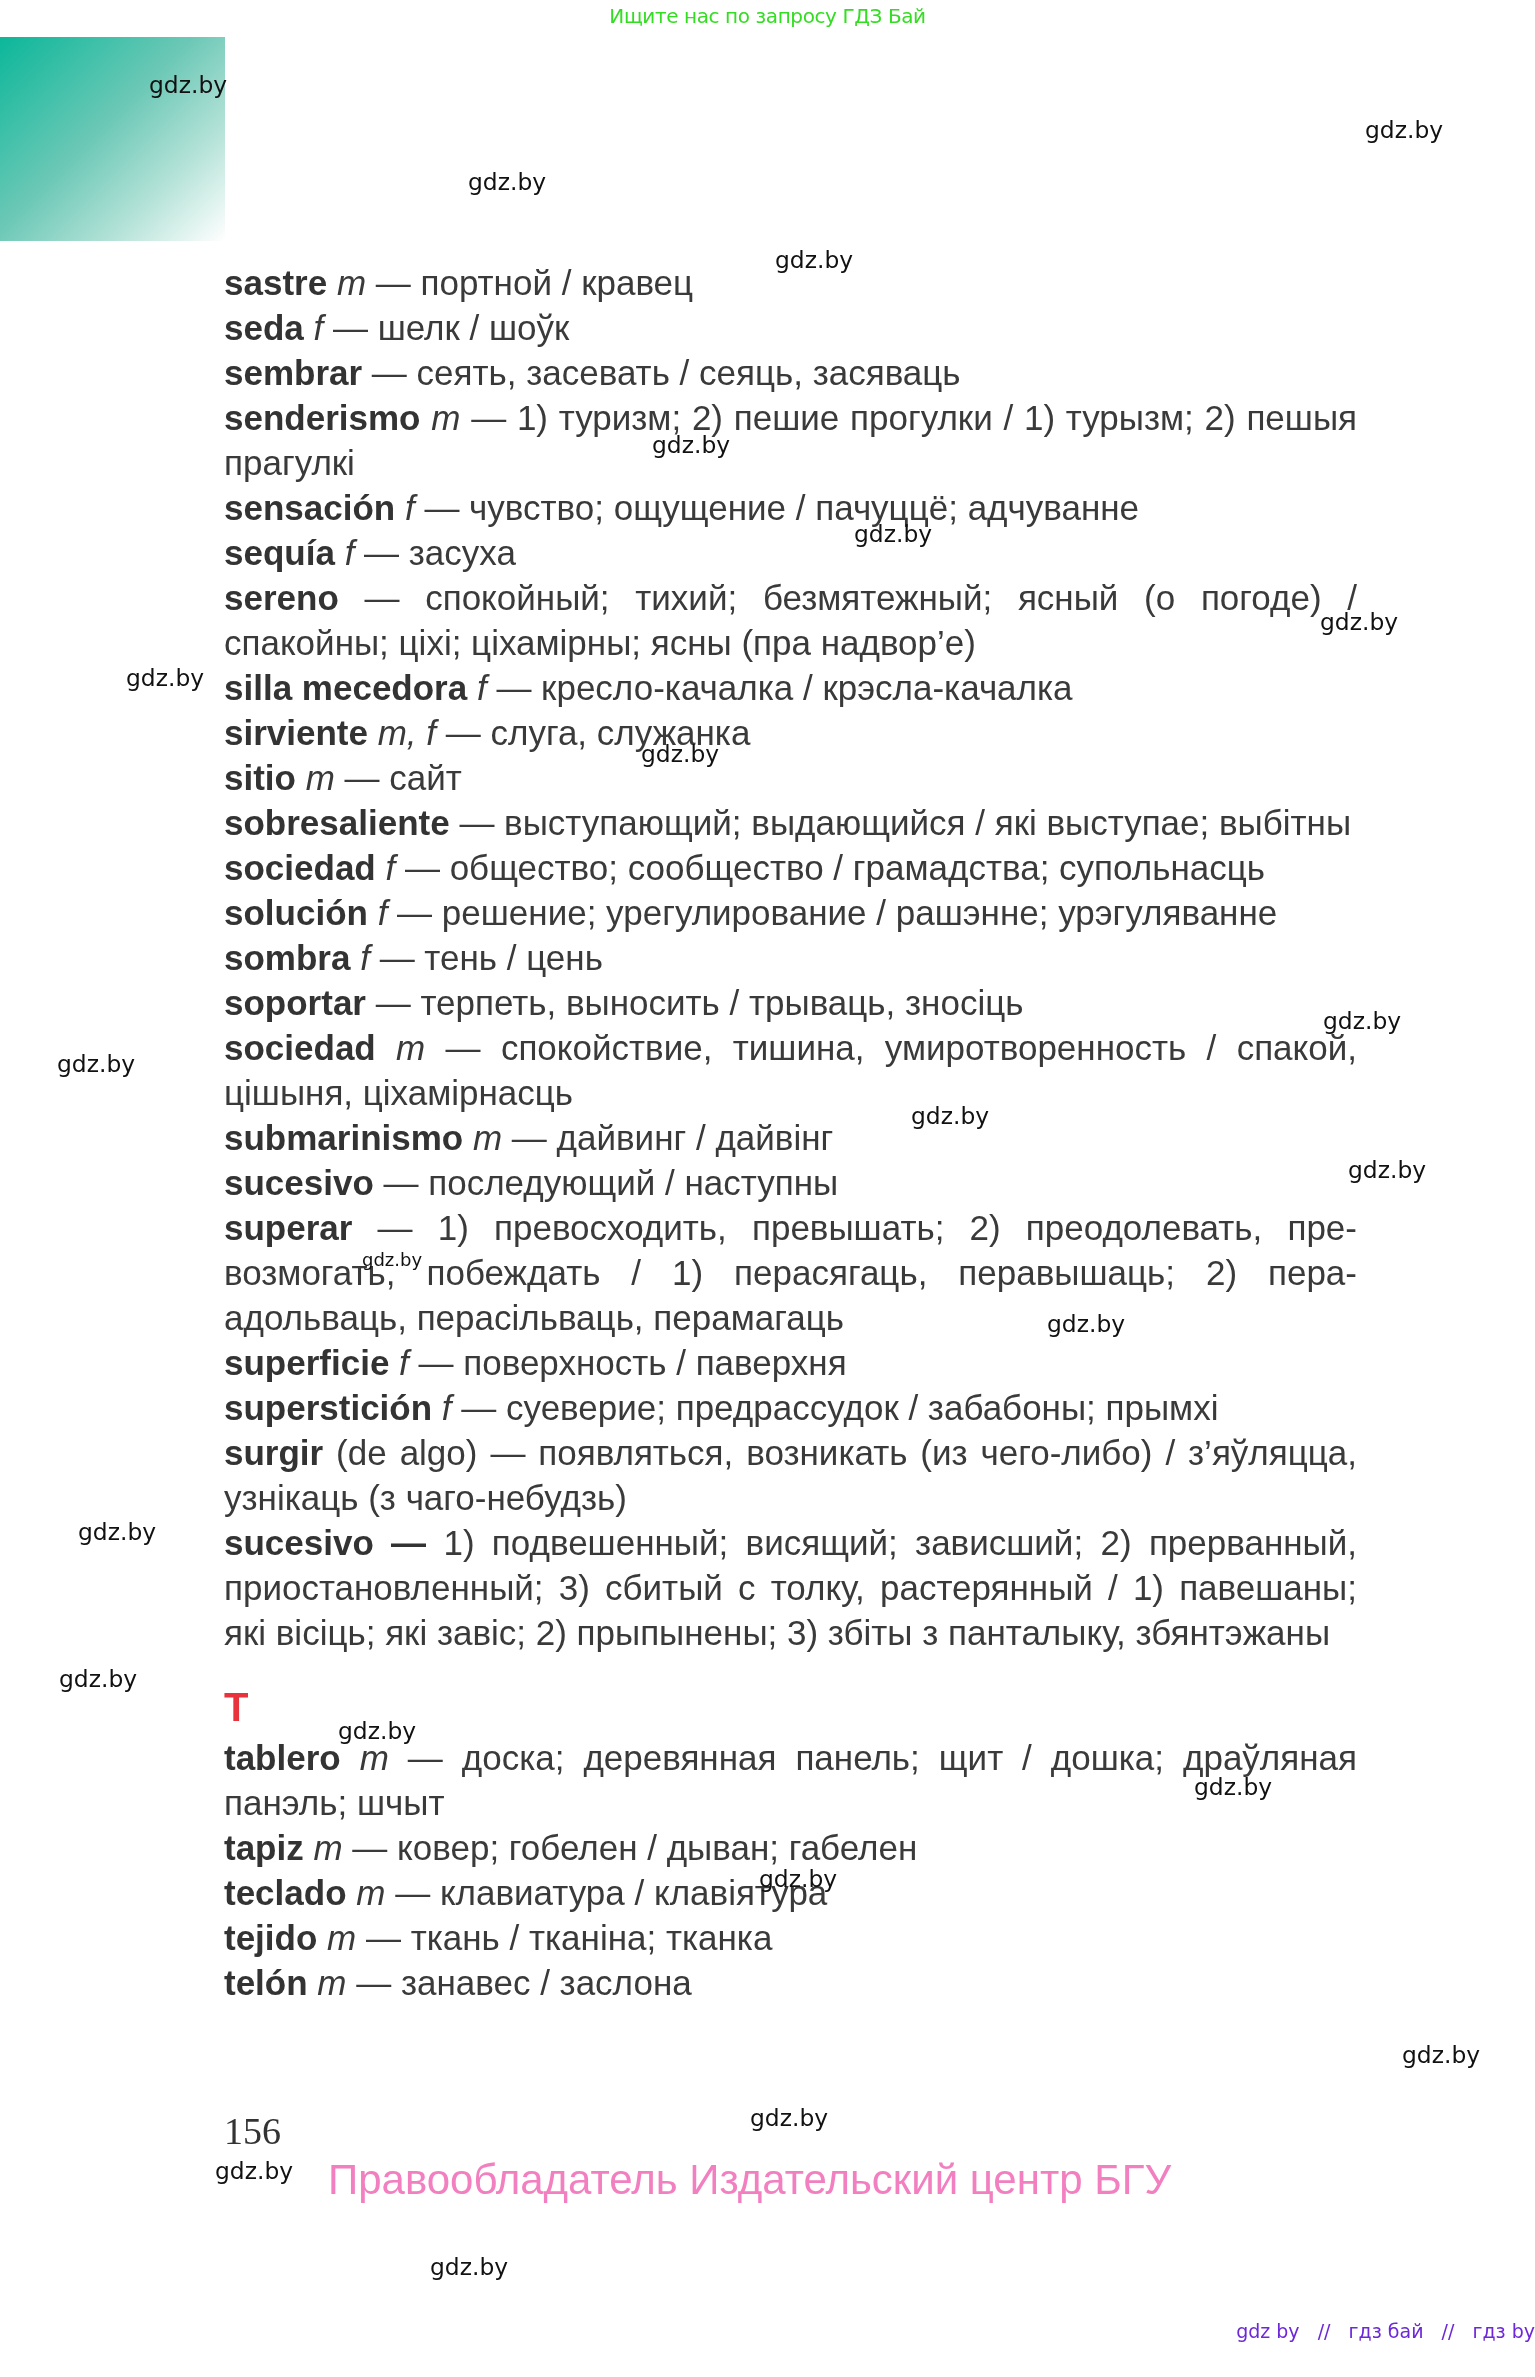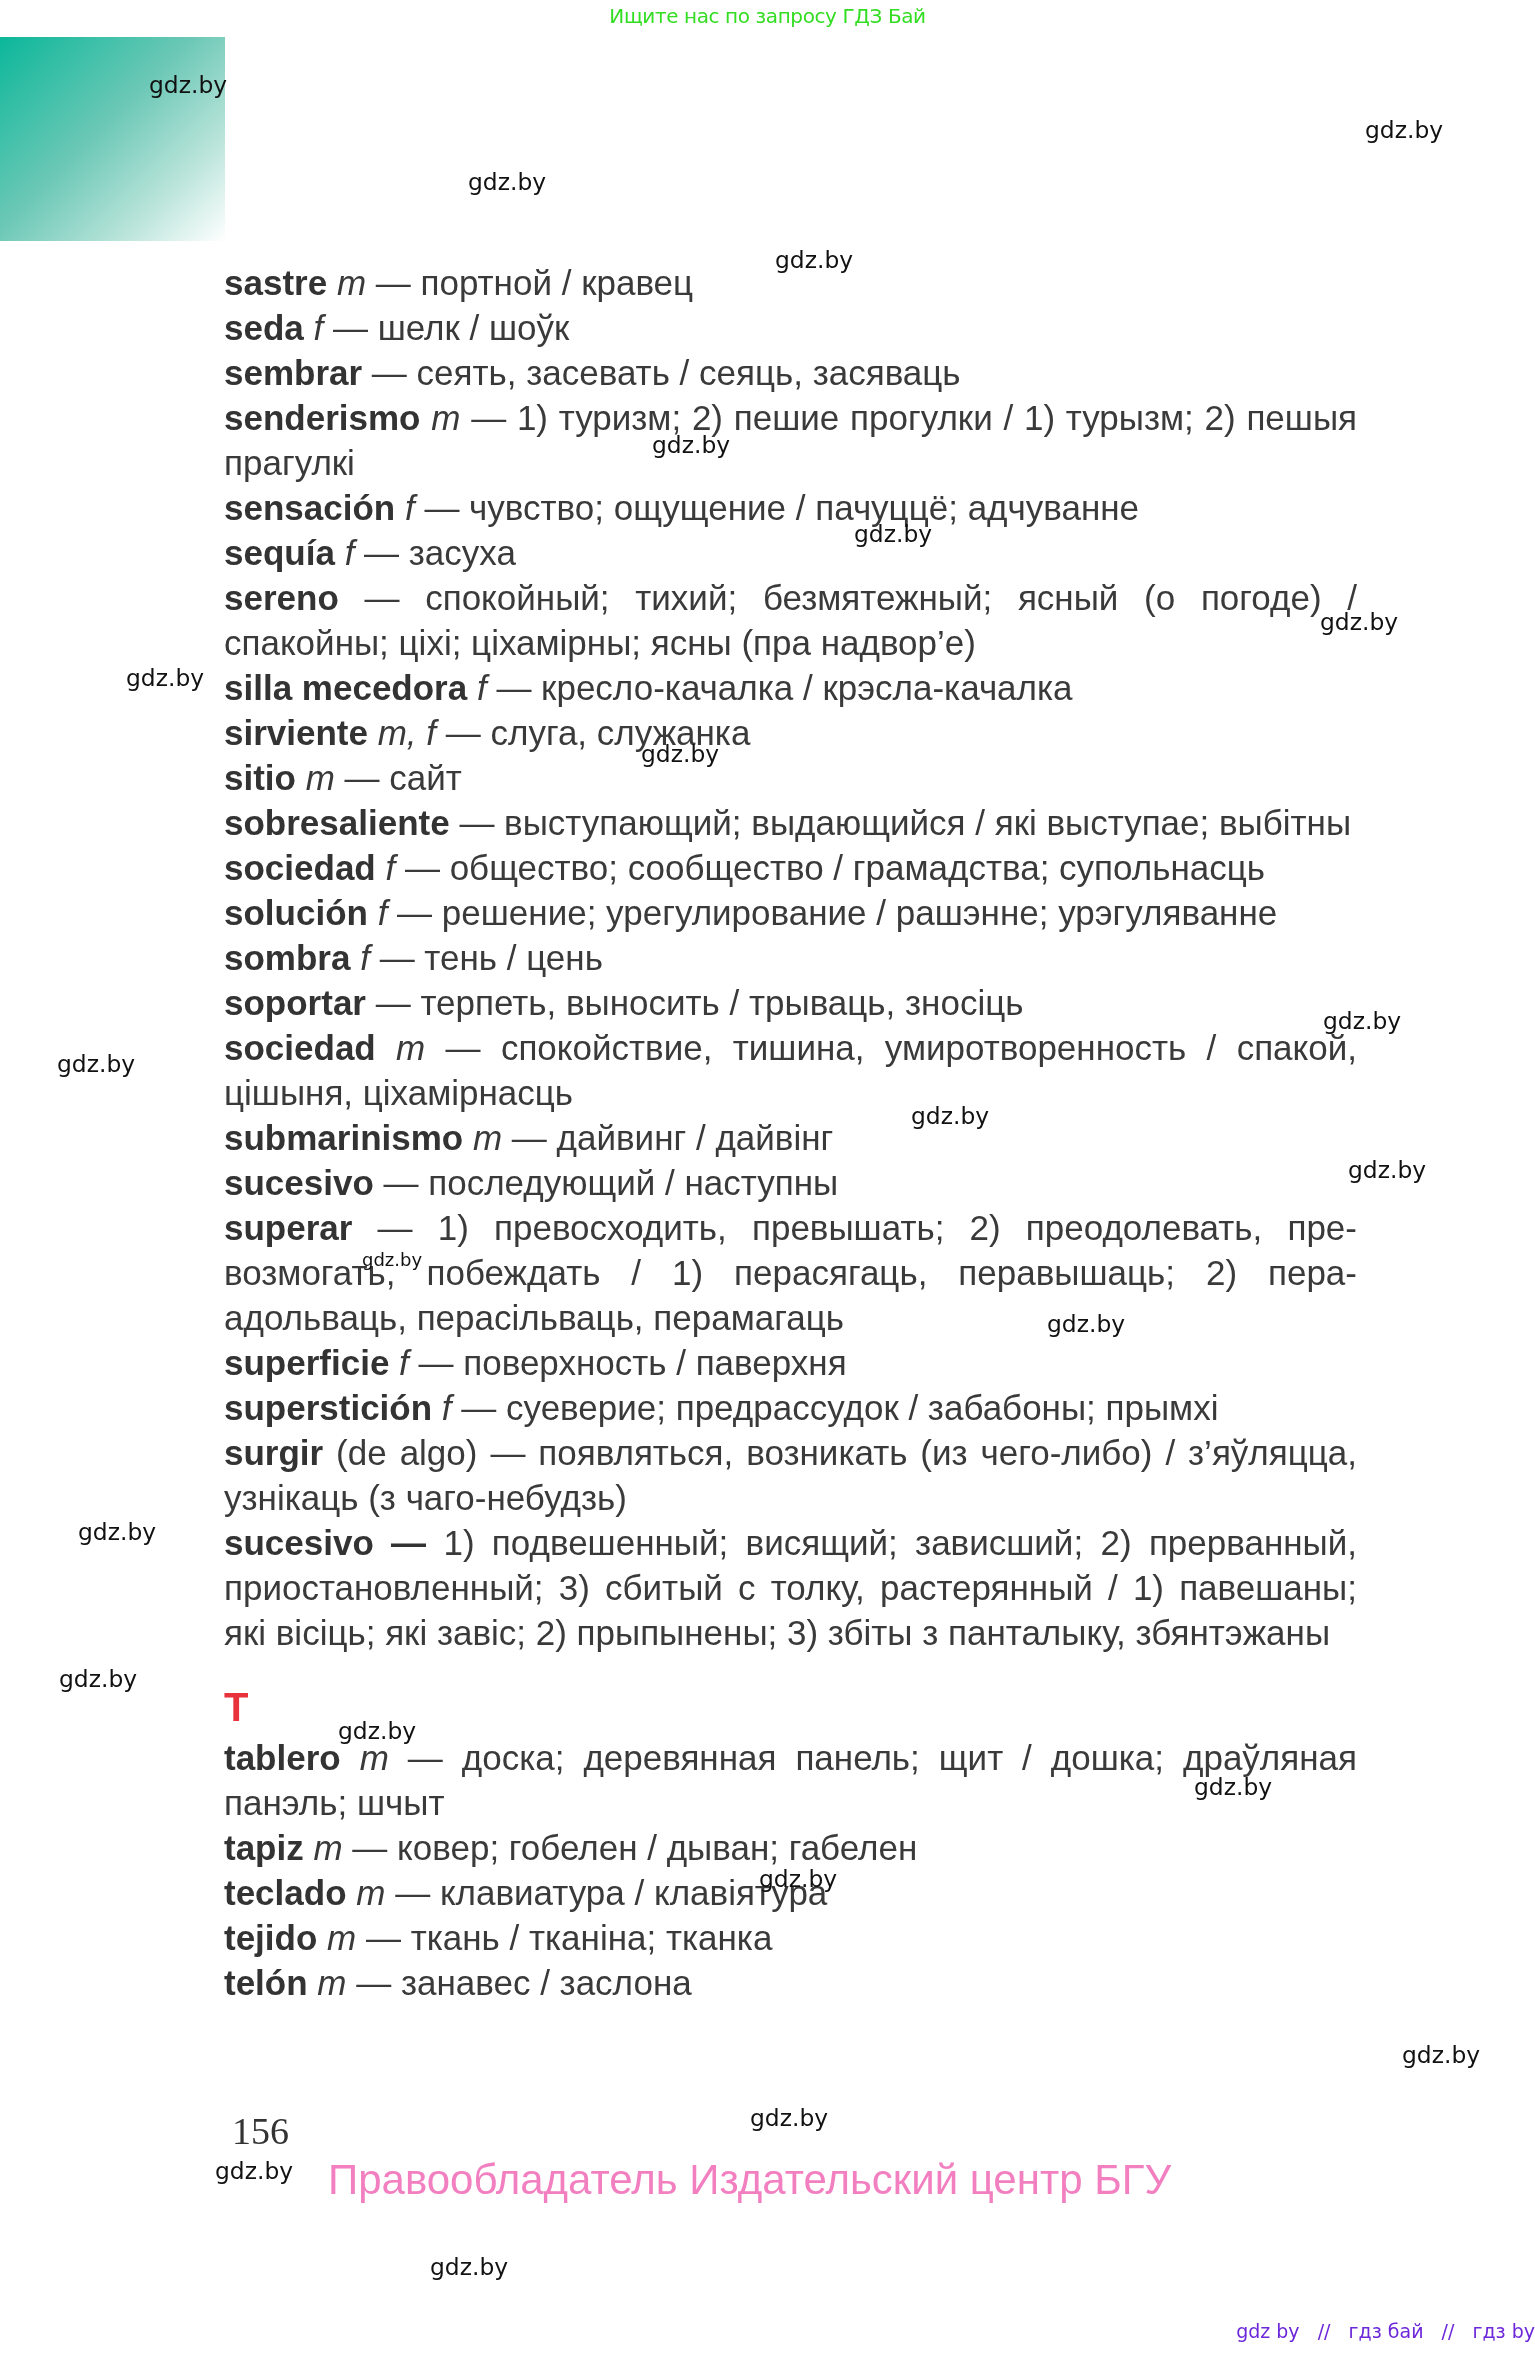--- a/index.html
+++ b/index.html
@@ -28,21 +28,21 @@
   }
   .entry { text-align: justify; }
   .entry .hw { font-weight: bold; color: #333333; }
   .entry .gen { font-style: italic; }
   .letter-head {
     color: #e8323c; font-weight: bold; font-size: 40px;
     margin-top: 29.5px; margin-bottom: 5.2px; line-height: 45px;
   }
   .page-num {
     position: absolute; left: 224px; top: 2109px;
-    font-family: "Liberation Serif", serif; font-size: 38px; color: #333; margin-left: 8px;
+    font-family: "Liberation Serif", serif; font-size: 38px; color: #333;
   }
   .copyright {
     position: absolute; left: 328px; top: 2156px;
     font-size: 42px; color: #f27fc0;
   }
   .footer-links {
     position: absolute; top: 2320px; left: 0; width: 1535px; text-align: right;
     font-family: "DejaVu Sans", sans-serif; font-size: 19px; color: #6d28d9;
   }
   .footer-links .sep { margin: 0 12px; }

